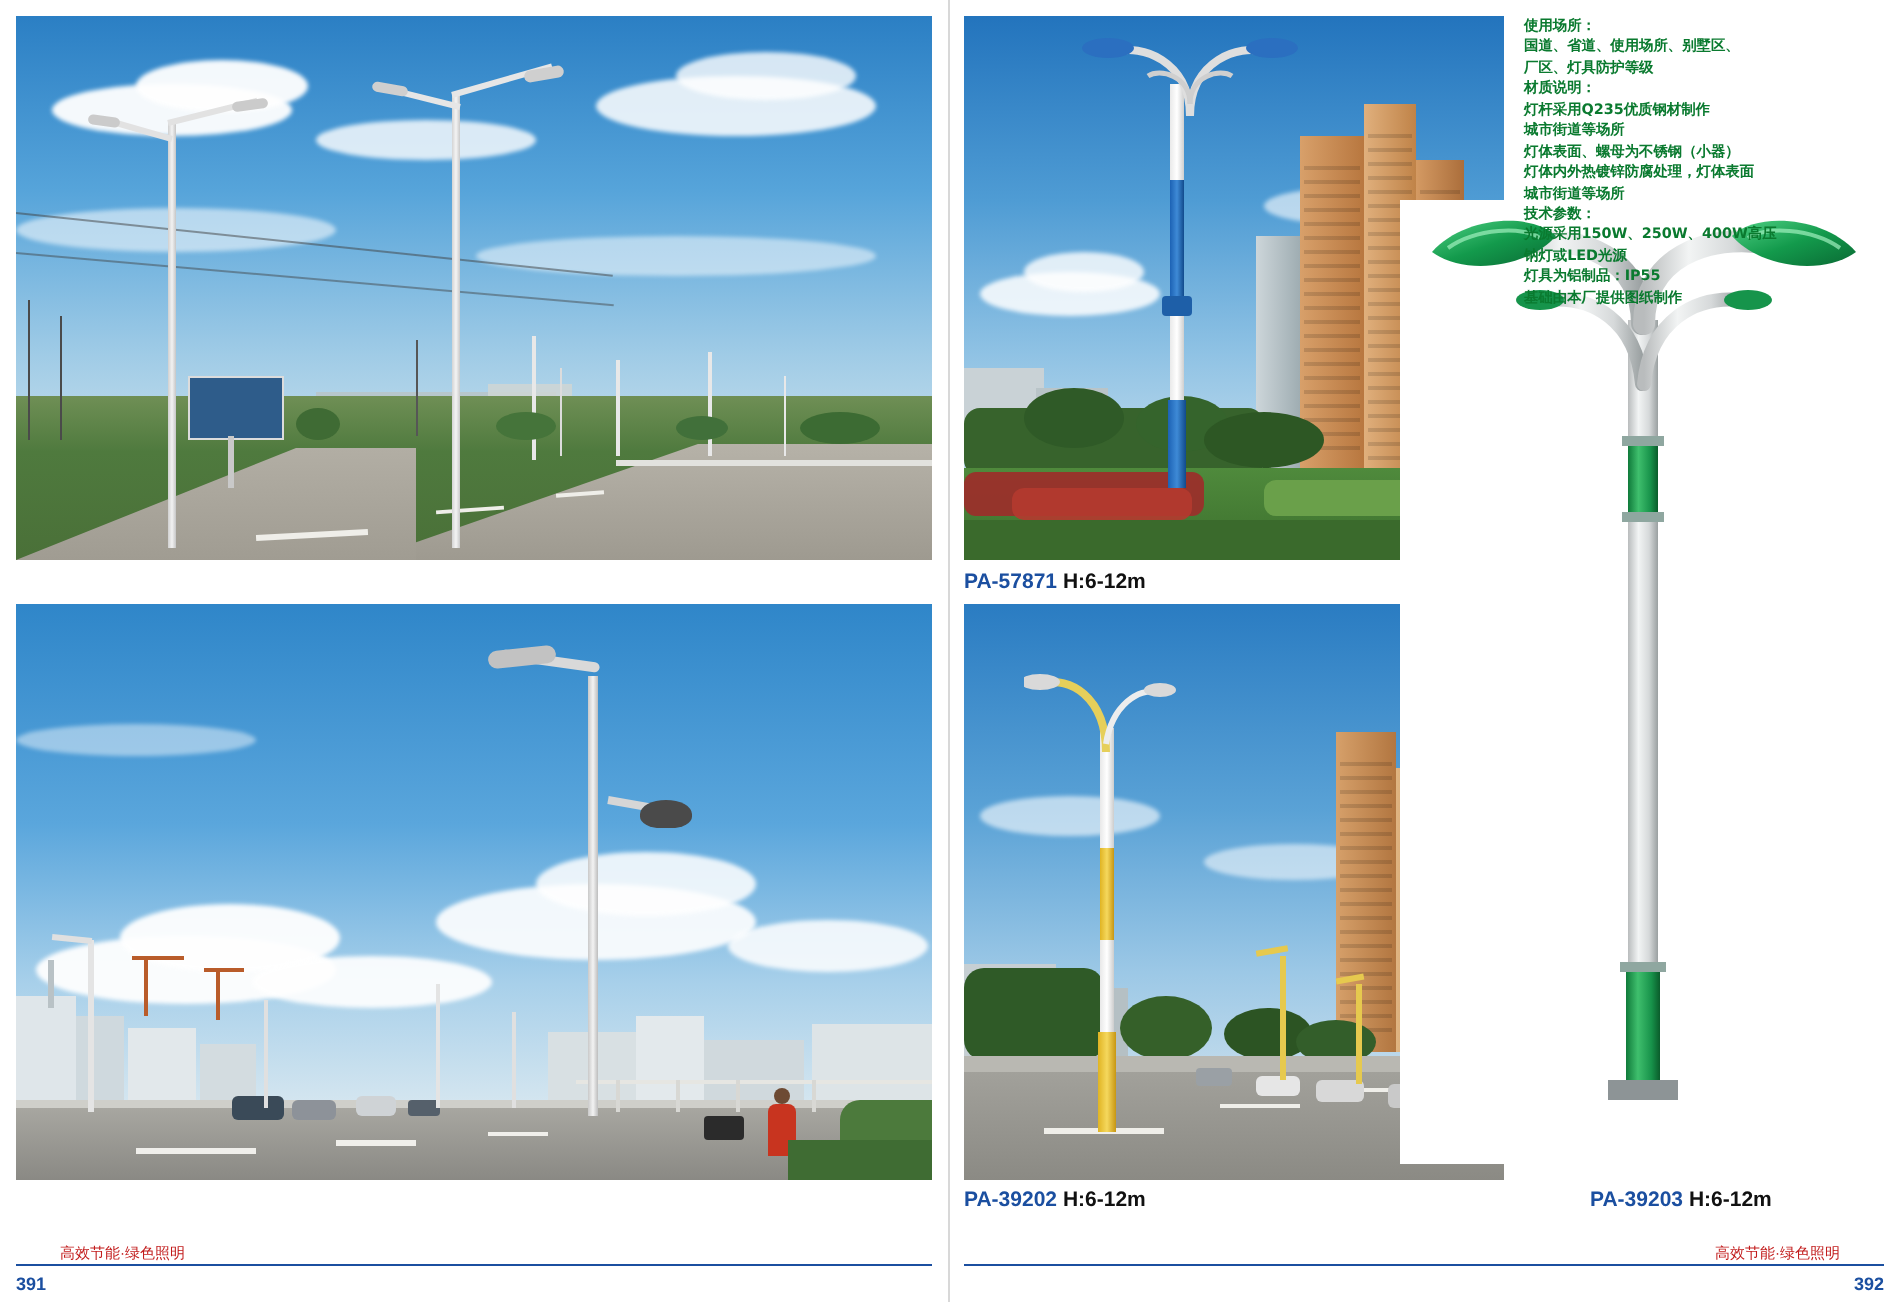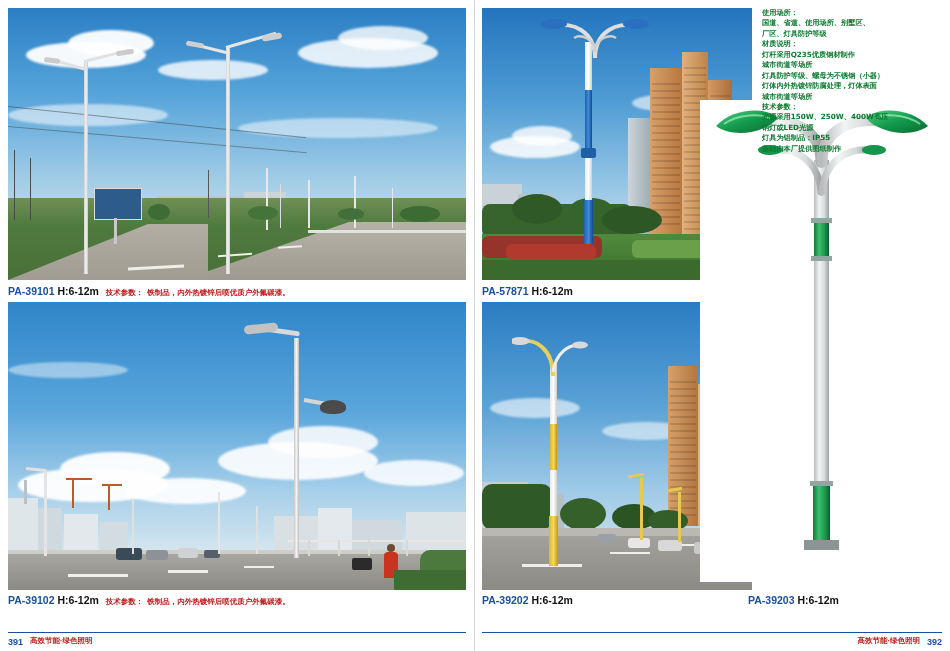--- a/index.html
+++ b/index.html
@@ -21,21 +21,21 @@
   .road{position:absolute;background:#b9b7ae;}
   .pole{position:absolute;background:#e9e9e9;}
 
   
   .specs{position:absolute;left:762px;top:8px;width:180px;color:#0d6b3a;font-size:7.2px;line-height:1.45;font-family:"DejaVu Sans","Liberation Sans",sans-serif;}
   .specs .hd{color:#0a7a2f;font-weight:bold;}
 
   
   .footbar{position:absolute;left:0;bottom:0;width:950px;height:22px;}
   .pgnum{position:absolute;bottom:4px;font-size:9px;color:#1b4fa0;font-weight:bold;}
-  .fttext{position:absolute;bottom:5px;font-size:7.5px;color:#c21c1c;font-weight:bold;}
+  .fttext{position:absolute;bottom:19px;font-size:7.5px;color:#c21c1c;font-weight:normal;}
   .ftline{position:absolute;height:1px;background:#1b4fa0;}
 
   
   .bld{position:absolute;}
 </style>
 </head>
 <body>
 
 <div class="page">
 
@@ -96,25 +96,20 @@
     <div class="bld" style="left:22px;top:150px;width:1px;height:62px;background:#4a4a4a;"></div>
     <div class="bld" style="left:200px;top:162px;width:1px;height:48px;background:#565656;"></div>
 
     <div class="bld" style="left:86px;top:180px;width:46px;height:30px;background:#2e5c8a;border:1px solid #dcdcdc;"></div>
     <div class="bld" style="left:106px;top:210px;width:3px;height:26px;background:#c9c9c9;"></div>
 
     <div class="bld" style="left:140px;top:196px;width:22px;height:16px;background:#3f6b34;border-radius:50%;"></div>
     <div class="bld" style="left:240px;top:198px;width:30px;height:14px;background:#45743a;border-radius:50%;"></div>
     <div class="bld" style="left:330px;top:200px;width:26px;height:12px;background:#41703a;border-radius:50%;"></div>
     <div class="bld" style="left:392px;top:198px;width:40px;height:16px;background:#3c6b33;border-radius:50%;"></div>
-  </div>
-  <div class="cap" style="left:8px;top:285px;">
-    <span class="code">PA-39101</span>
-    <span class="h">H:6-12m</span>
-    <span class="tech">技术参数：</span><span class="tech blk">铁制品，内外热镀锌后喷优质户外氟碳漆。</span>
   </div>
 
   <div class="photo" style="left:8px;top:302px;width:458px;height:288px;">
     <div class="sky" style="background:linear-gradient(#2f86c9 0%,#5aa6dc 38%,#a8d0ea 66%,#d7e7f0 88%,#e6eef2 100%);"></div>
     <div class="cloud" style="left:10px;top:166px;width:150px;height:34px;"></div>
     <div class="cloud" style="left:52px;top:150px;width:110px;height:34px;"></div>
     <div class="cloud" style="left:118px;top:176px;width:120px;height:26px;opacity:.92;"></div>
     <div class="cloud" style="left:210px;top:140px;width:160px;height:38px;opacity:.9;"></div>
     <div class="cloud" style="left:260px;top:124px;width:110px;height:32px;opacity:.85;"></div>
     <div class="cloud" style="left:356px;top:158px;width:100px;height:26px;opacity:.85;"></div>
@@ -166,25 +161,20 @@
     <div class="pole" style="left:248px;top:204px;width:2px;height:48px;background:#e0e0e0;"></div>
     <div class="pole" style="left:124px;top:198px;width:2px;height:54px;background:#e0e0e0;"></div>
 
     <div class="bld" style="left:58px;top:176px;width:26px;height:2px;background:#b95c2a;"></div>
     <div class="bld" style="left:64px;top:176px;width:2px;height:30px;background:#b95c2a;"></div>
     <div class="bld" style="left:94px;top:182px;width:20px;height:2px;background:#b95c2a;"></div>
     <div class="bld" style="left:100px;top:182px;width:2px;height:26px;background:#b95c2a;"></div>
 
     <div class="bld" style="left:412px;top:248px;width:46px;height:40px;background:#4c7a3c;border-radius:10px 0 0 0;"></div>
     <div class="bld" style="left:386px;top:268px;width:72px;height:20px;background:#3f6c33;"></div>
-  </div>
-  <div class="cap" style="left:8px;top:594px;">
-    <span class="code">PA-39102</span>
-    <span class="h">H:6-12m</span>
-    <span class="tech">技术参数：</span><span class="tech blk">铁制品，内外热镀锌后喷优质户外氟碳漆。</span>
   </div>
 
   <div class="photo" style="left:482px;top:8px;width:270px;height:272px;">
     <div class="sky" style="background:linear-gradient(#2374bd 0%,#4f9cd4 34%,#8fc2e4 62%,#c6dfee 86%,#dbe9f0 100%);"></div>
     <div class="cloud" style="left:8px;top:128px;width:90px;height:22px;opacity:.85;"></div>
     <div class="cloud" style="left:30px;top:118px;width:60px;height:20px;opacity:.8;"></div>
     <div class="cloud" style="left:150px;top:86px;width:80px;height:18px;opacity:.6;"></div>
 
     <div class="bld" style="left:168px;top:60px;width:32px;height:170px;background:linear-gradient(90deg,#d8a06a,#b8773f);"></div>
     <div class="bld" style="left:200px;top:44px;width:26px;height:186px;background:linear-gradient(90deg,#e0b07d,#c08348);"></div>
@@ -322,33 +312,33 @@
       <path d="M174 19 C182 13, 206 14, 220 24" stroke="#9ff0bd" stroke-width="2" fill="none" opacity=".7"></path>
 
       <ellipse cx="70" cy="50" rx="12" ry="5" fill="#16944b"></ellipse>
       <ellipse cx="174" cy="50" rx="12" ry="5" fill="#16944b"></ellipse>
 
       <rect x="111" y="118" width="21" height="5" fill="#8fa7a0"></rect>
       <rect x="111" y="156" width="21" height="5" fill="#8fa7a0"></rect>
       <rect x="110" y="381" width="23" height="5" fill="#8fa7a0"></rect>
     </svg>
   </div>
-  <div class="cap" style="left:748px;top:594px;">
+  <div class="cap" style="left:795px;top:594px;">
     <span class="code">PA-39203</span>
     <span class="h">H:6-12m</span>
   </div>
 
   <div class="specs">
     <div class="hd">使用场所：</div>
     <div class="hd">国道、省道、使用场所、别墅区、</div>
     <div class="hd">厂区、灯具防护等级</div>
     <div class="hd">材质说明：</div>
     <div class="hd">灯杆采用Q235优质钢材制作</div>
     <div class="hd">城市街道等场所</div>
-    <div class="hd">灯具防护等级、螺母为不锈钢（小器）</div>
+    <div class="hd">灯体表面、螺母为不锈钢（小器）</div>
     <div class="hd">灯体内外热镀锌防腐处理，灯体表面</div>
     <div class="hd">城市街道等场所</div>
     <div class="hd">技术参数：</div>
     <div class="hd">光源采用150W、250W、400W高压</div>
     <div class="hd">钠灯或LED光源</div>
     <div class="hd">灯具为铝制品：IP55</div>
     <div class="hd">基础由本厂提供图纸制作</div>
   </div>
 
   <div class="footbar">

